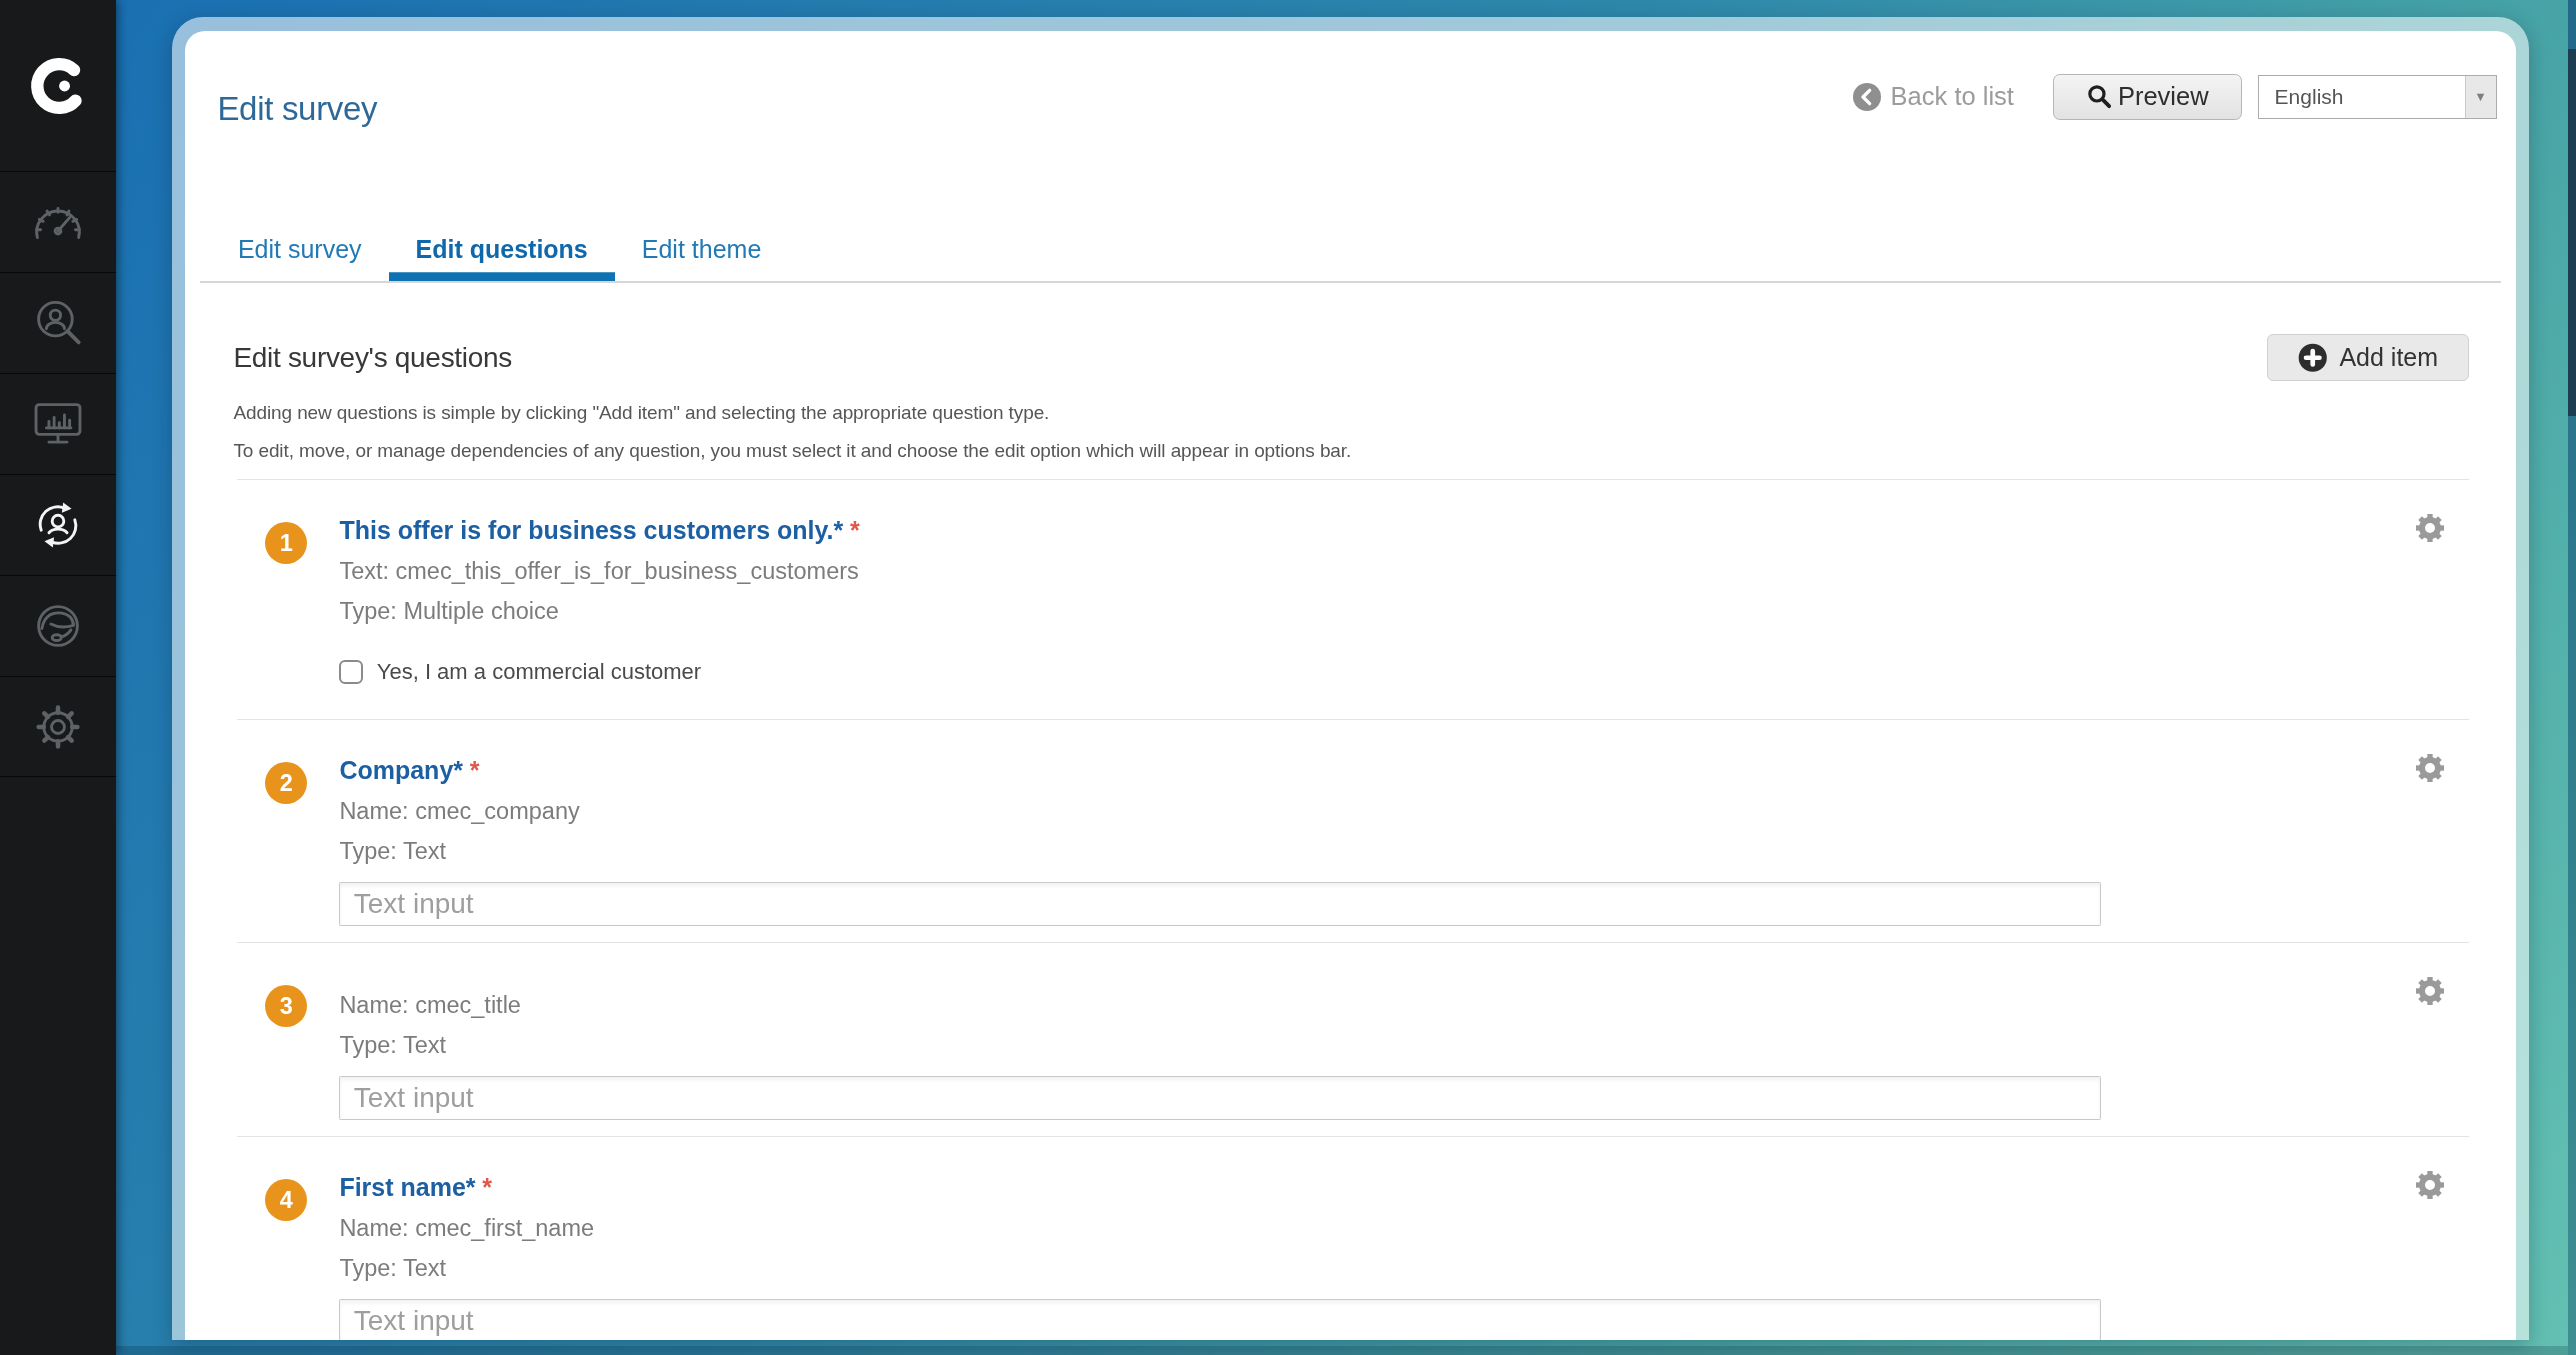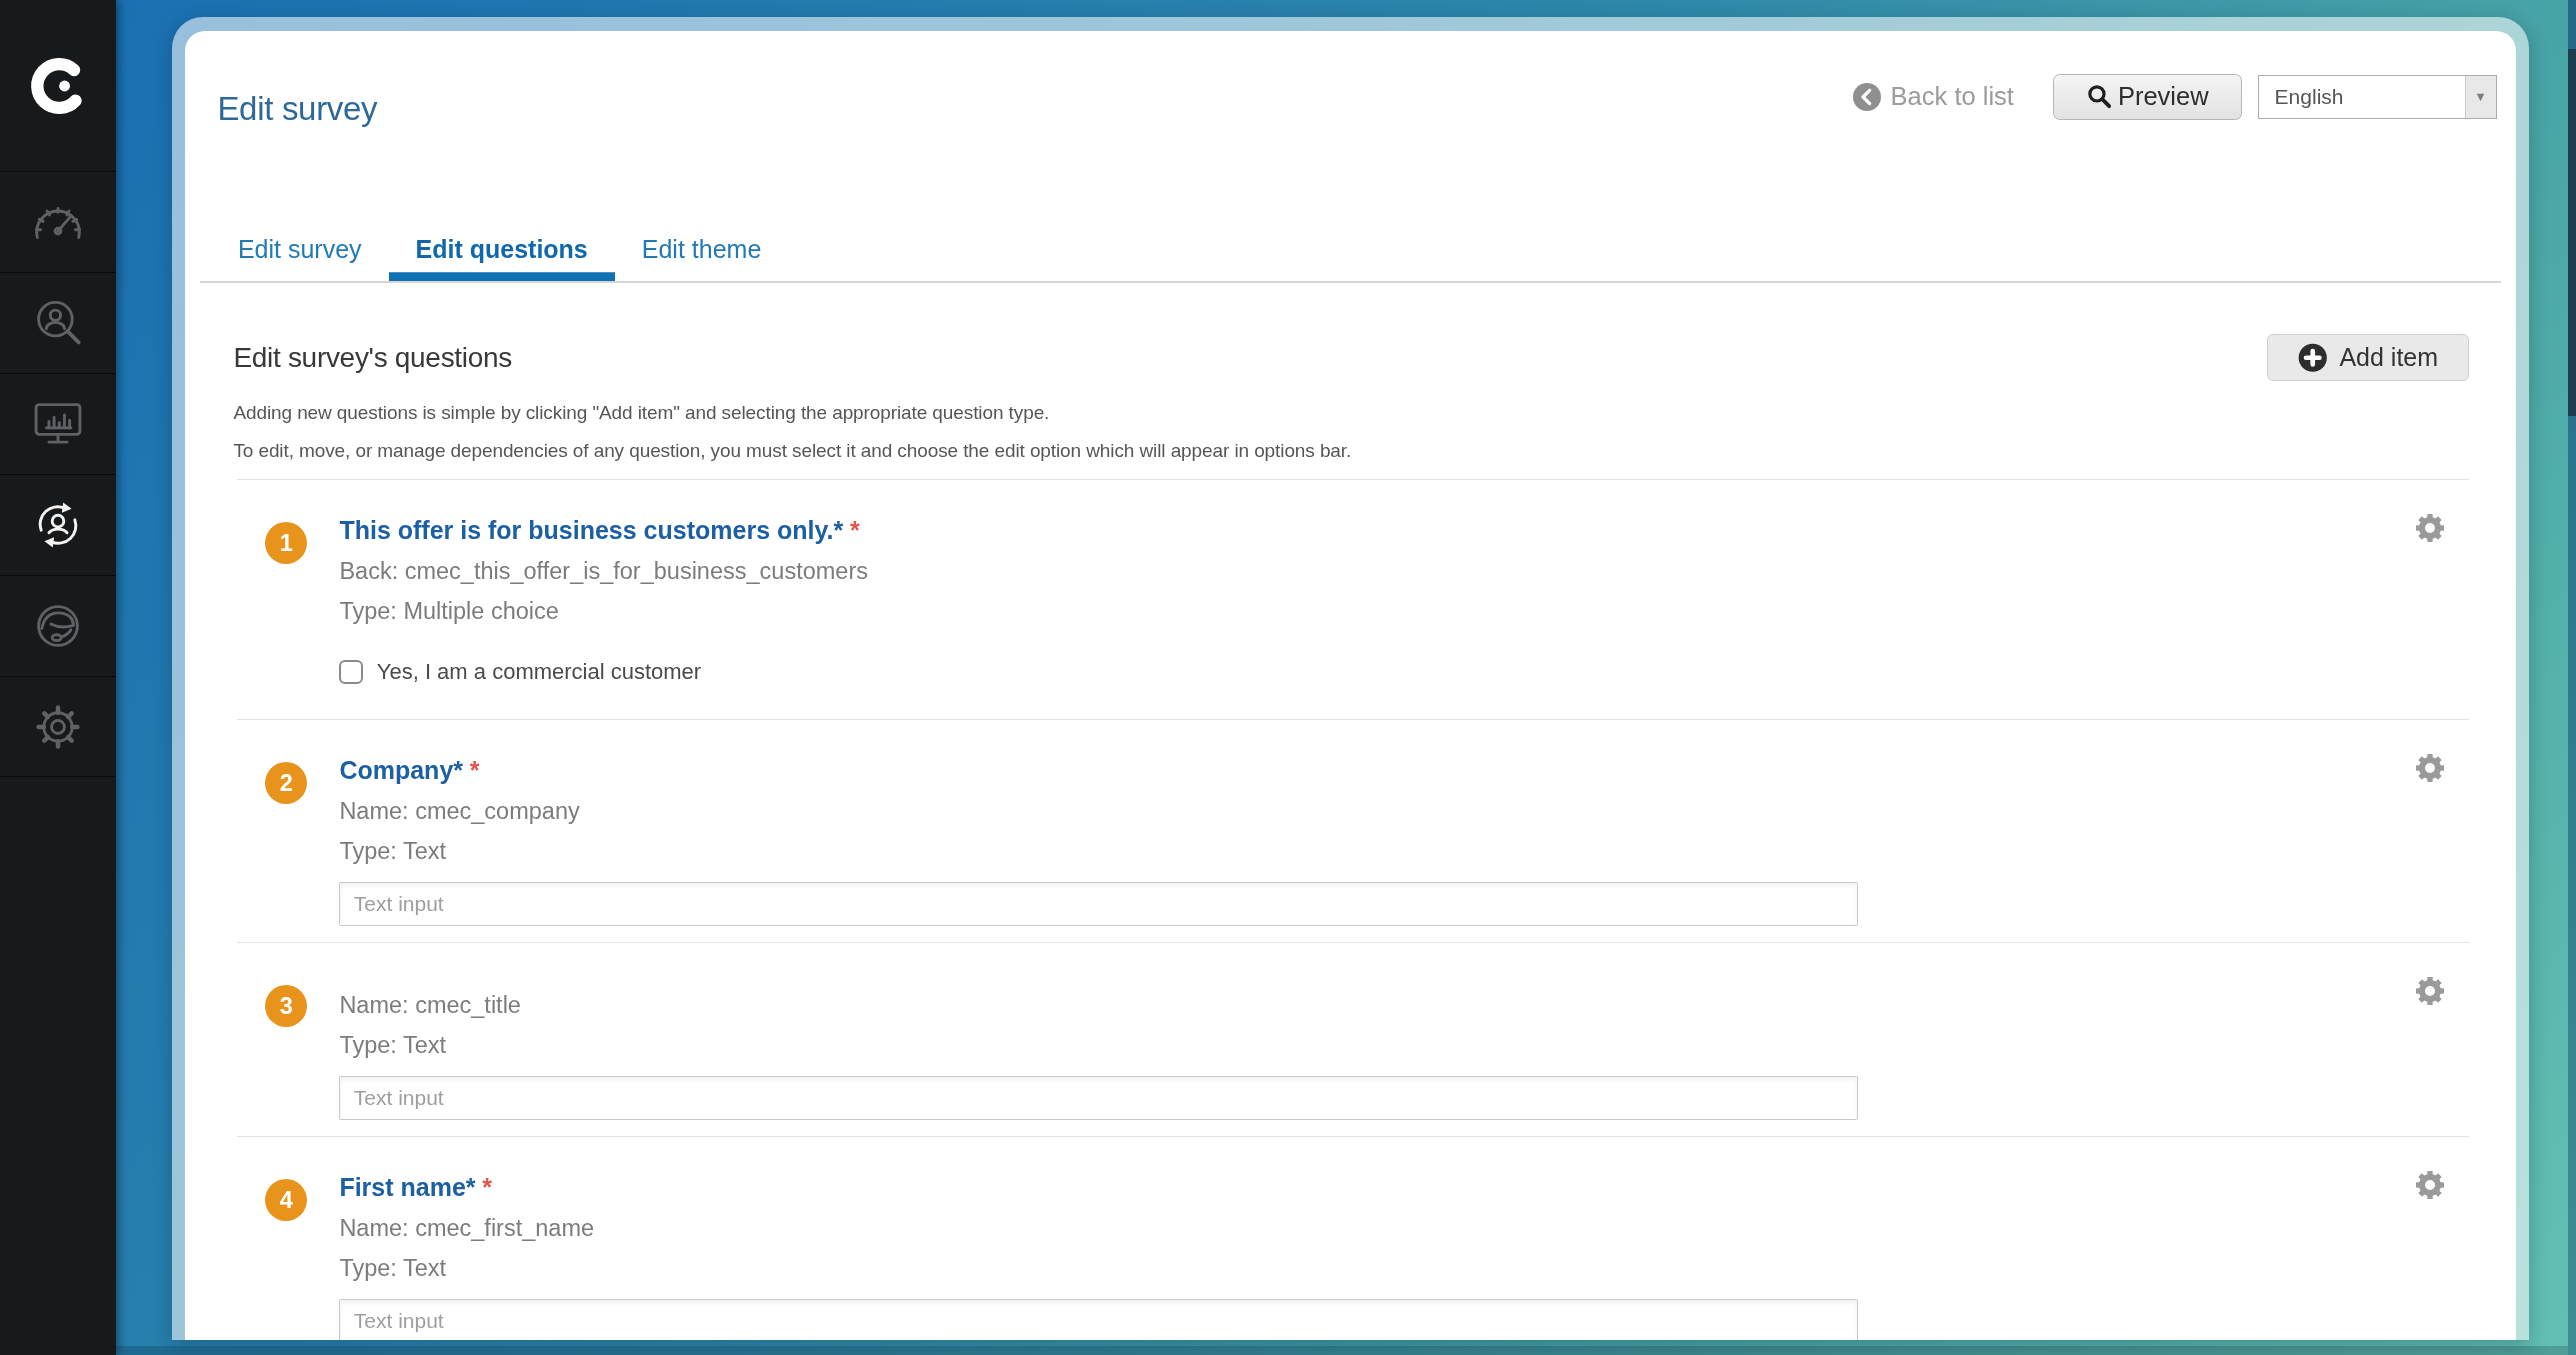--- a/index.html
+++ b/index.html
@@ -72,22 +72,22 @@
   .gear-btn { position: absolute; right: 23px; top: 32px; width: 32px; height: 32px; cursor: pointer; }
   .qtitle { font-size: 25px; font-weight: bold; color: #1c5fa3; line-height: 29.5px; }
   .qstar { color: #e2574c; margin-left: 6.7px; }
   .qmeta { font-size: 23.5px; color: #7c7c7c; margin-top: 11.4px; line-height: 28px; }
   .qmeta + .qmeta { margin-top: 12px; }
 
   .choice { margin-top: 34px; display: flex; align-items: center; text-align: right; }
   .checkbox { width: 24px; height: 24px; border: 2.7px solid #8a8a8a; border-radius: 6px; background: #fff; cursor: pointer; flex: 0 0 24px; }
   .choice-label { margin-left: 13.4px; font-size: 22px; color: #4a4a4a; }
 
-  .qinput { margin-top: 17.4px; display: block; width: 1519px; height: 44px; border: 1.3px solid #c9c9c9; border-radius: 1.3px;
-    box-shadow: inset 0 2.7px 4px rgba(0,0,0,.06); padding: 0 13.4px; font-size: 21px; color: #444444;
+  .qinput { margin-top: 17.4px; display: block; width: 1762px; height: 44px; border: 1.3px solid #c9c9c9; border-radius: 1.3px;
+    box-shadow: inset 0 2.7px 4px rgba(0,0,0,.06); padding: 0 13.4px; font-size: 28px; color: #444444;
     font-family: "Liberation Sans", sans-serif; outline: none; }
   .qinput::placeholder { color: #9e9e9e; }
 </style>
 </head>
 <body>
 
 <aside class="sidebar">
   <div class="logo-cell">
     <svg viewBox="0 0 96 96">
       <path d="M70 26 A30 30 0 1 0 72 68" stroke="#ffffff" stroke-width="17" fill="none" stroke-linecap="round"></path>
@@ -235,21 +235,21 @@
                   <path d="M24 38 V45"></path>
                   <path d="M14.1 33.9 L9.2 38.8"></path>
                 <path d="M10 24 H3"></path>
                   <path d="M14.1 14.1 L9.2 9.2"></path>
                   <path d="M24 10 V3"></path>
                   <path d="M33.9 14.1 L38.8 9.2"></path>
               </g>
             </svg>
           </div>
           <div class="qtitle"><span>This offer is for business customers only.*</span><span class="qstar">*</span></div>
-          <div class="qmeta">Back: cmec_this_offer_is_for_business_customers</div>
+          <div class="qmeta">Text: cmec_this_offer_is_for_business_customers</div>
           <div class="qmeta">Type: Multiple choice</div>
           <div class="choice">
             <div class="checkbox"></div>
             <div class="choice-label">Yes, I am a commercial customer</div>
           </div>
         </div>
         <hr class="q-divider">
 
         <div class="question compact">
           <div class="qnum">2</div>

